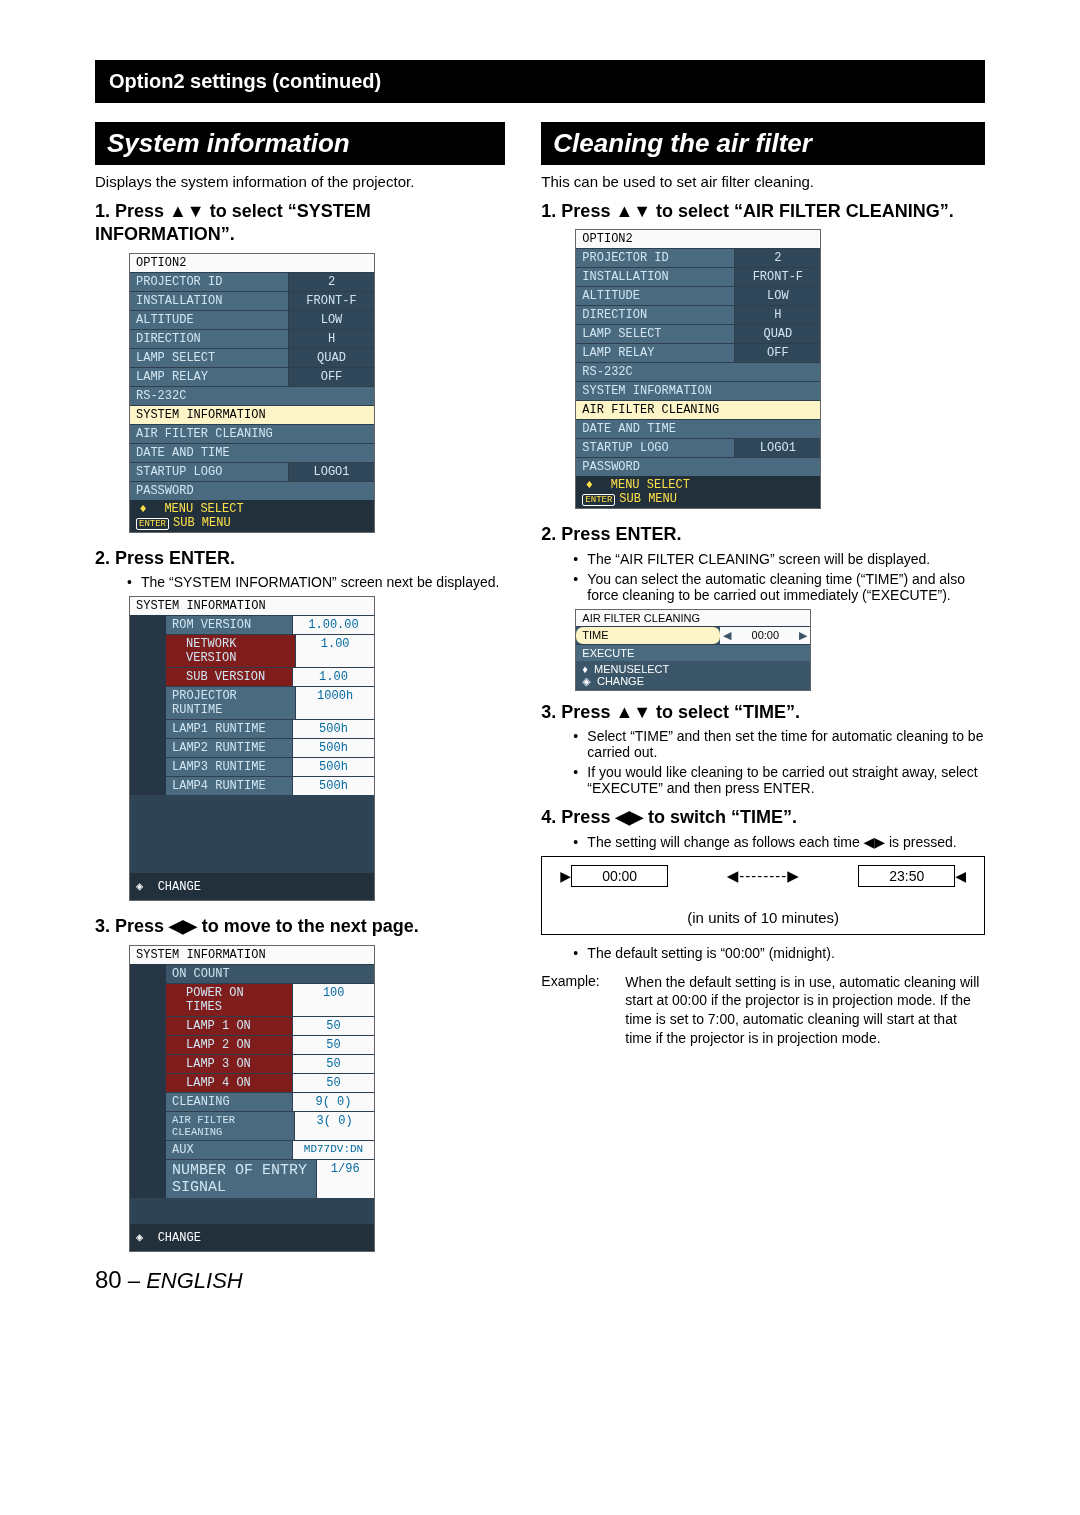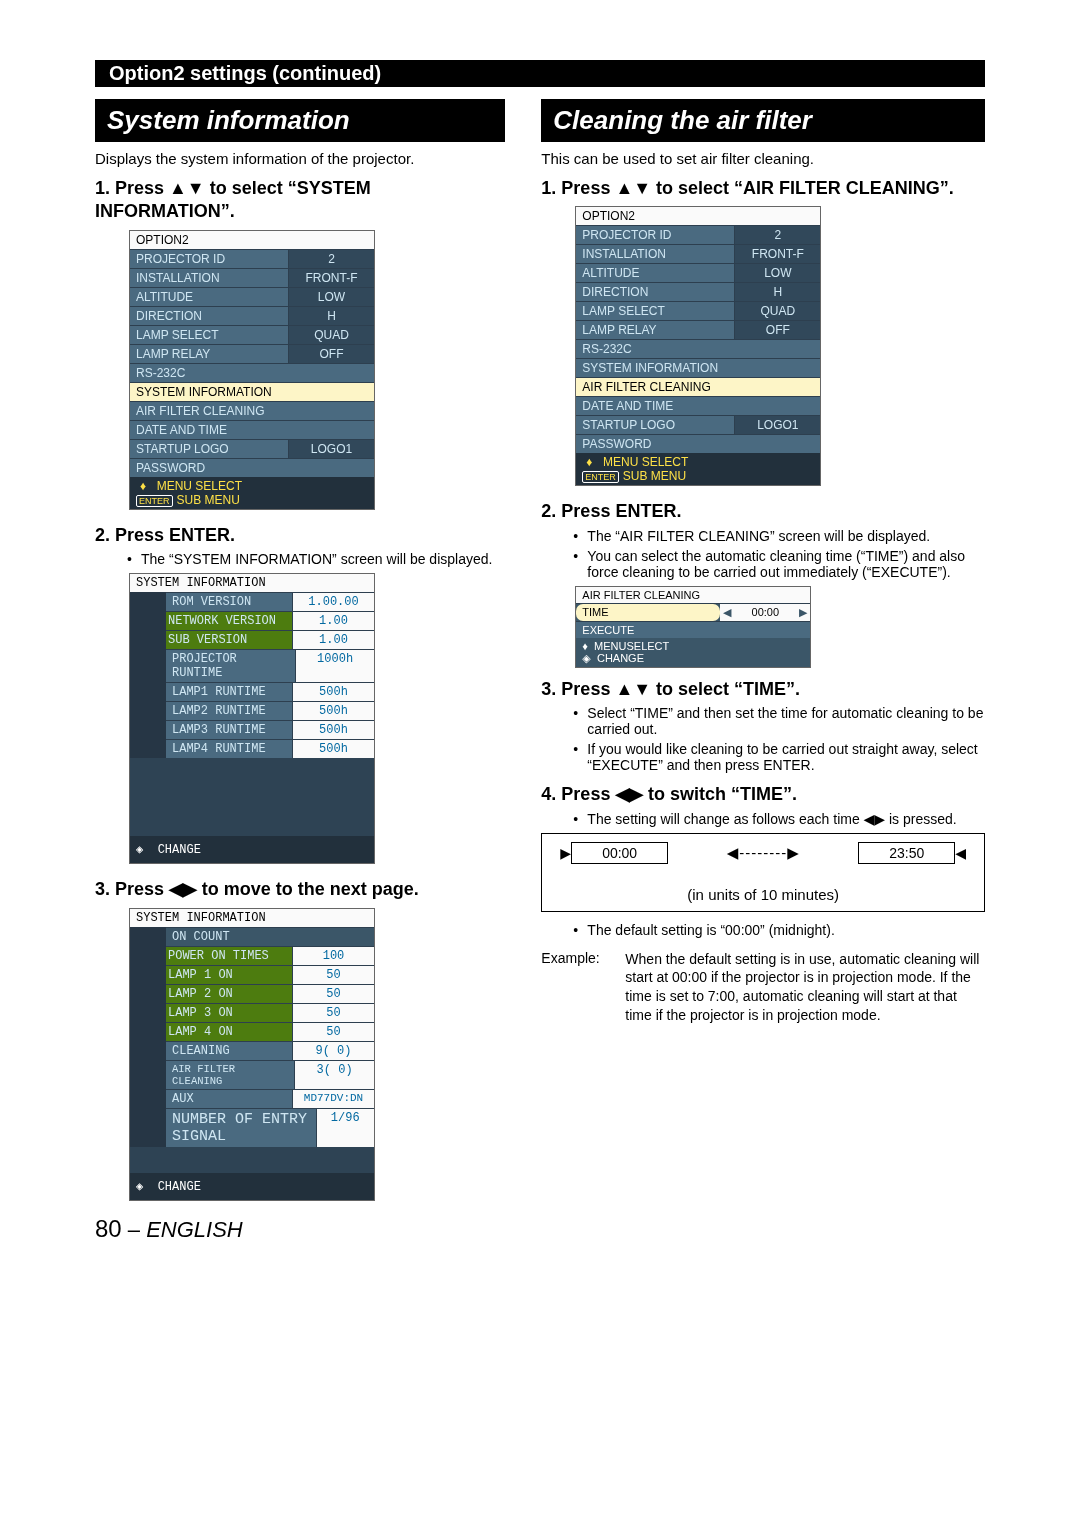--- a/index.html
+++ b/index.html
@@ -8,23 +8,23 @@
     width: 1080px;
     margin: 0 auto;
     background: #fff;
     color: #000;
     padding: 60px 95px 40px 95px;
   }
   .topbar {
     background: #000;
     color: #fff;
     font-weight: bold;
-    padding: 2px 14px;
+    padding: 10px 14px;
     font-size: 20px;
-    margin-bottom: 12px;
+    margin-bottom: 19px;
   }
   .columns { display: flex; gap: 36px; }
   .col { flex: 1 1 0; }
   .col-title {
     background: #000;
     color: #fff;
     font-weight: bold;
     font-size: 26px;
     padding: 6px 12px;
     font-style: italic;
@@ -39,21 +39,21 @@
   }
   .step-body { font-size: 14px; padding-left: 32px; }
   .bullet { display: flex; align-items: flex-start; margin-bottom: 4px; }
   .bullet .dot { width: 14px; flex: 0 0 14px; }
 
   
   .menu {
     width: 246px;
     margin: 6px 0 14px 34px;
     border: 1px solid #666;
-    font-family: Liberation Sans, sans-serif;
+    font-family: Liberation Mono, monospace;
     font-size: 12px;
     color: #cfe6f2;
     background: #263645;
   }
   .menu .title-row { background: #fafafa; color: #000; padding: 2px 6px; }
   .menu .row { display: flex; border-top: 1px solid #2d3f4f; }
   .menu .lcell { flex: 1 1 auto; background: #4a6a80; padding: 2px 6px; }
   .menu .rcell { width: 86px; text-align: center; background: #31485a; border-left: 1px solid #2d3f4f; padding: 2px 2px; }
   .menu .full { flex: 1 1 auto; background: #4a6a80; padding: 2px 6px; }
   .menu .highlight .lcell, .menu .highlight .full { background: #fdf5c7; color: #000; }
@@ -70,21 +70,21 @@
     font-family: "Courier New", monospace;
     font-size: 12px;
     color: #cfe6f2;
     border: 1px solid #666;
     background: #263645;
   }
   .info .title-row { background: #fafafa; color: #000; padding: 2px 6px; }
   .info .row { display: flex; border-top: 1px solid #2d3f4f; margin-left: 36px; }
   .info .lcell { flex: 1 1 auto; background: #4a6a80; padding: 2px 6px; }
   .info .rcell { width: 82px; text-align: center; background: #fafafa; color: #0369a1; border-left: 1px solid #2d3f4f; padding: 2px 2px; }
-  .info .sub .lcell { background: #4d7c0f; padding-left: 2px; }
+  .info .sub .lcell { background: #7f1d1d; padding-left: 20px; }
   .info .spacer { height: 78px; background: #2e4354; }
   .info .spacer.sm { height: 26px; }
   .info .ft { background: #22303c; color: #fff; padding: 6px 6px; }
 
   
   .afc {
     width: 236px;
     margin: 6px 0 10px 34px;
     font-family: Arial, sans-serif;
     font-size: 11px;
@@ -181,21 +181,21 @@
       <div class="ft">
         <span class="ico">♦</span>&nbsp;&nbsp;<span>MENU SELECT</span><br>
         <span class="enter-badge">ENTER</span><span>SUB MENU</span>
       </div>
     </div>
 
     <div class="step-h">2.  Press ENTER.</div>
     <div class="step-body">
       <div class="bullet">
           <div class="dot">•</div>
-          <div>The “SYSTEM INFORMATION”  screen will be displayed.</div>
+          <div>The “SYSTEM INFORMATION”  screen next be displayed.</div>
         </div>
     </div>
 
     <div class="info">
       <div class="title-row">SYSTEM INFORMATION</div>
       <div class="row">
           <div class="lcell">ROM VERSION</div>
           <div class="rcell">1.00.00</div>
         </div>
       <div class="row sub">

